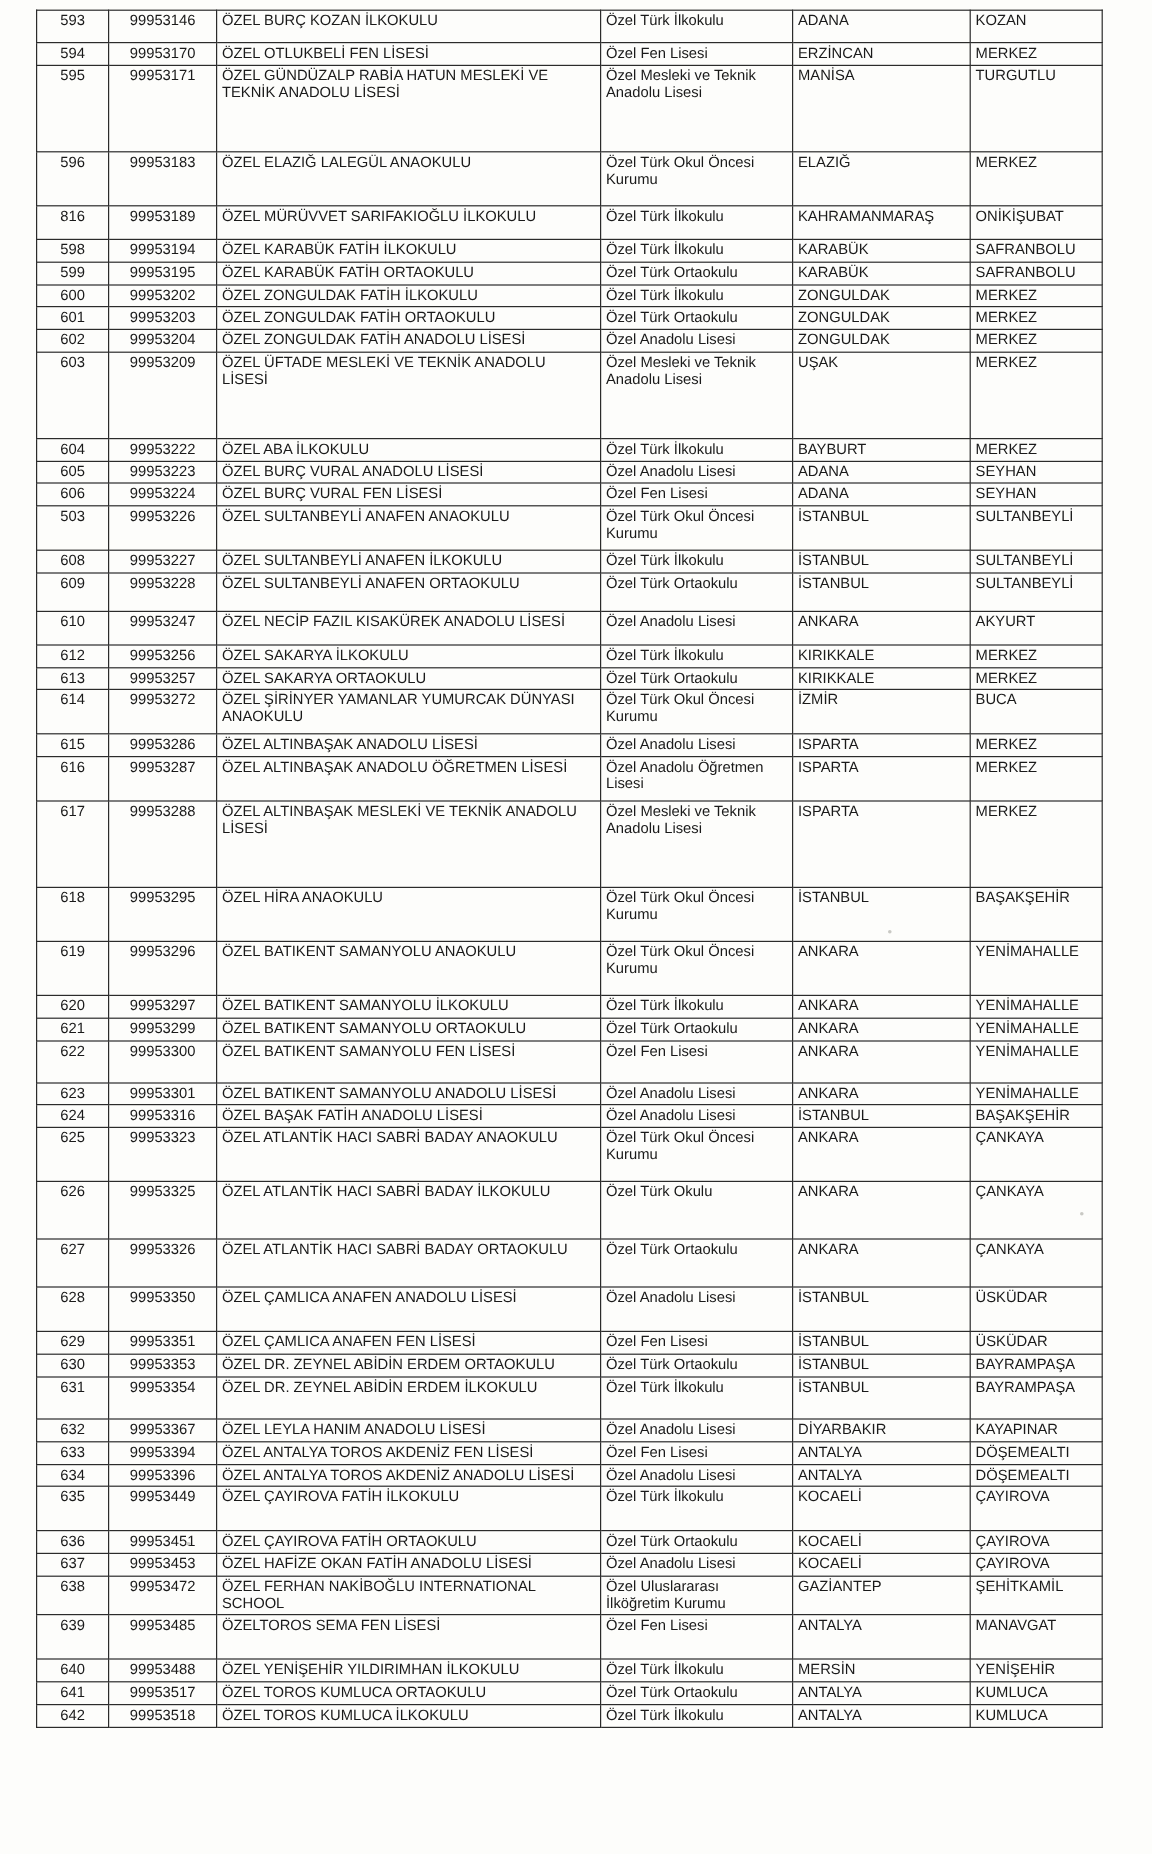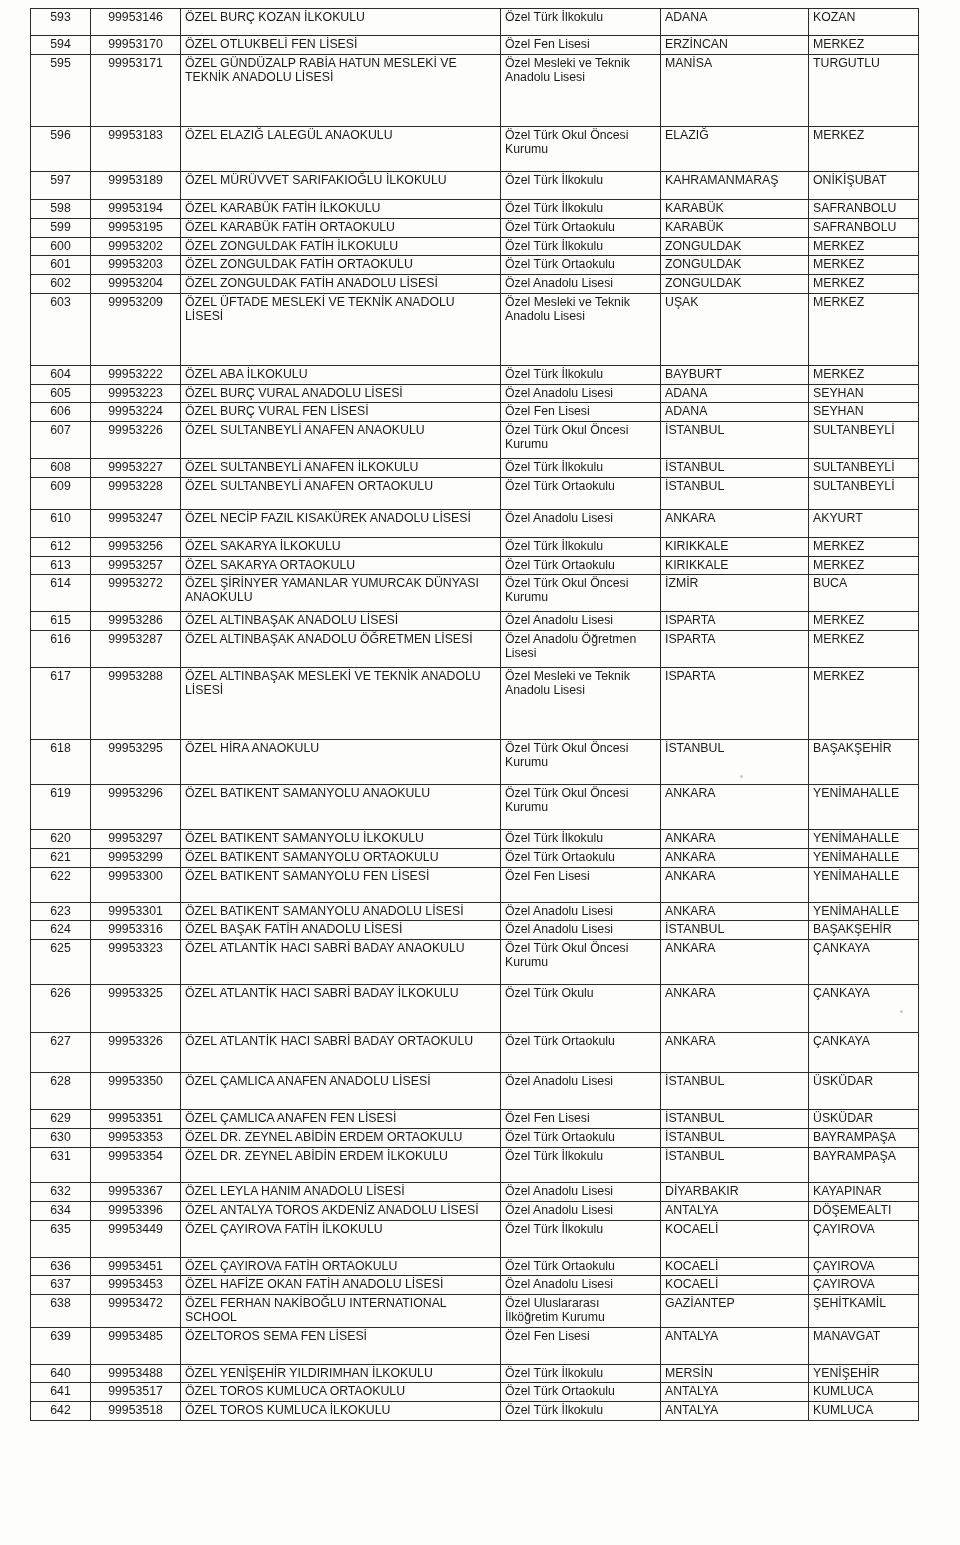--- a/index.html
+++ b/index.html
@@ -118,21 +118,21 @@
         </tr>
         <tr style="height: 45px;">
           <td class="no">596</td>
           <td class="code">99953183</td>
           <td class="name">ÖZEL ELAZIĞ LALEGÜL ANAOKULU</td>
           <td class="type">Özel Türk Okul Öncesi Kurumu</td>
           <td class="prov">ELAZIĞ</td>
           <td class="dist">MERKEZ</td>
         </tr>
         <tr style="height: 28px;">
-          <td class="no">597</td>
+          <td class="no">816</td>
           <td class="code">99953189</td>
           <td class="name">ÖZEL MÜRÜVVET SARIFAKIOĞLU İLKOKULU</td>
           <td class="type">Özel Türk İlkokulu</td>
           <td class="prov">KAHRAMANMARAŞ</td>
           <td class="dist">ONİKİŞUBAT</td>
         </tr>
         <tr style="height: 18px;">
           <td class="no">598</td>
           <td class="code">99953194</td>
           <td class="name">ÖZEL KARABÜK FATİH İLKOKULU</td>
@@ -198,21 +198,21 @@
         </tr>
         <tr style="height: 18px;">
           <td class="no">606</td>
           <td class="code">99953224</td>
           <td class="name">ÖZEL BURÇ VURAL FEN LİSESİ</td>
           <td class="type">Özel Fen Lisesi</td>
           <td class="prov">ADANA</td>
           <td class="dist">SEYHAN</td>
         </tr>
         <tr style="height: 37px;">
-          <td class="no">607</td>
+          <td class="no">503</td>
           <td class="code">99953226</td>
           <td class="name">ÖZEL SULTANBEYLİ ANAFEN ANAOKULU</td>
           <td class="type">Özel Türk Okul Öncesi Kurumu</td>
           <td class="prov">İSTANBUL</td>
           <td class="dist">SULTANBEYLİ</td>
         </tr>
         <tr style="height: 18px;">
           <td class="no">608</td>
           <td class="code">99953227</td>
           <td class="name">ÖZEL SULTANBEYLİ ANAFEN İLKOKULU</td>
@@ -396,20 +396,28 @@
           <td class="prov">İSTANBUL</td>
           <td class="dist">BAYRAMPAŞA</td>
         </tr>
         <tr style="height: 18px;">
           <td class="no">632</td>
           <td class="code">99953367</td>
           <td class="name">ÖZEL LEYLA HANIM ANADOLU LİSESİ</td>
           <td class="type">Özel Anadolu Lisesi</td>
           <td class="prov">DİYARBAKIR</td>
           <td class="dist">KAYAPINAR</td>
+        </tr>
+        <tr style="height: 18px;">
+          <td class="no">633</td>
+          <td class="code">99953394</td>
+          <td class="name">ÖZEL ANTALYA TOROS AKDENİZ FEN LİSESİ</td>
+          <td class="type">Özel Fen Lisesi</td>
+          <td class="prov">ANTALYA</td>
+          <td class="dist">DÖŞEMEALTI</td>
         </tr>
         <tr style="height: 18px;">
           <td class="no">634</td>
           <td class="code">99953396</td>
           <td class="name">ÖZEL ANTALYA TOROS AKDENİZ ANADOLU LİSESİ</td>
           <td class="type">Özel Anadolu Lisesi</td>
           <td class="prov">ANTALYA</td>
           <td class="dist">DÖŞEMEALTI</td>
         </tr>
         <tr style="height: 37px;">

